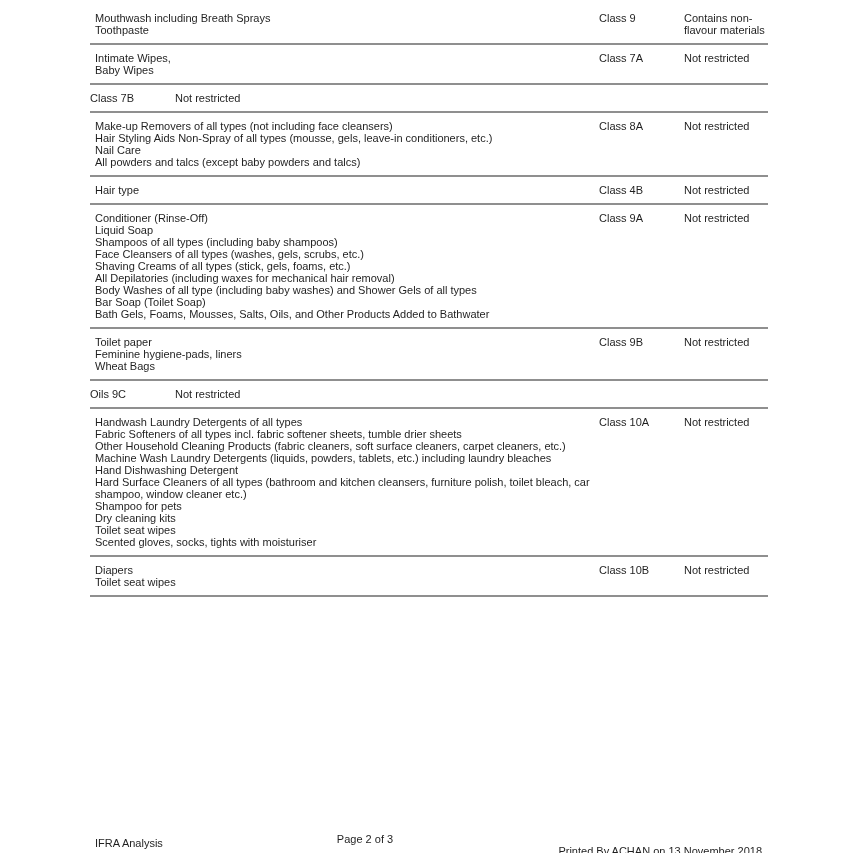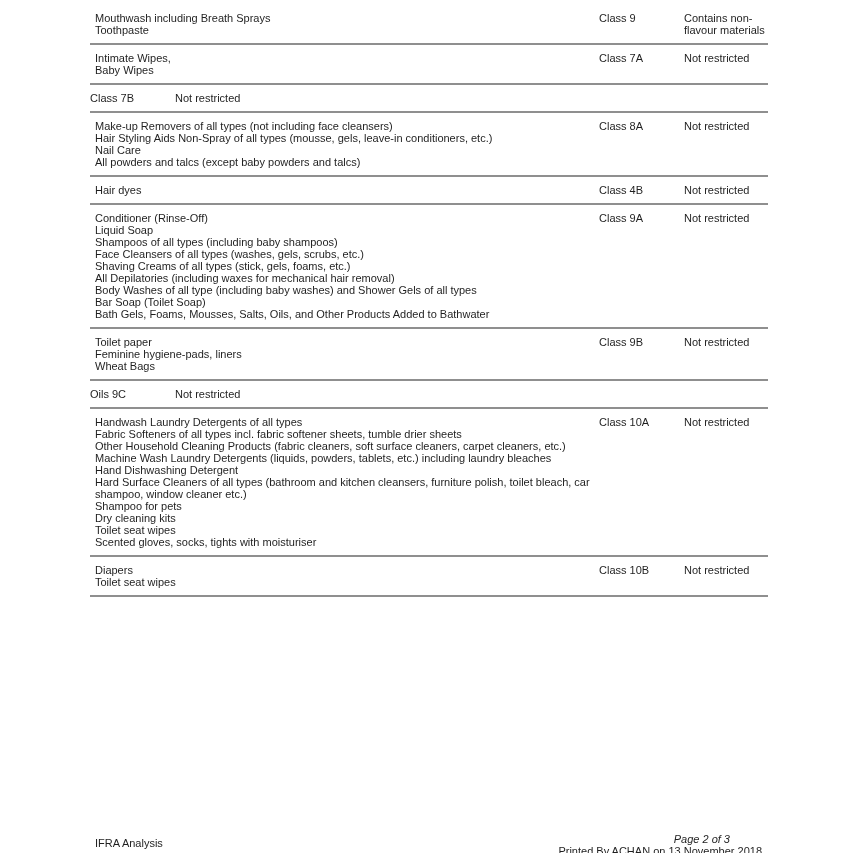--- a/index.html
+++ b/index.html
@@ -58,23 +58,22 @@
   }
   .footer-left {
     position: absolute;
     left: 95px;
     top: 4px;
   }
   .footer-center {
     position: absolute;
     left: 0;
     width: 730px;
-    text-align: right;
+    text-align: center;
     top: 0;
-    font-style: italic;
   }
   .footer-right {
     position: absolute;
     right: 91px;
     top: 12px;
   }
 </style>
 </head>
 <body>
 
@@ -105,21 +104,21 @@
     <div class="row">
       <div class="col-products">Make-up Removers of all types (not including face cleansers)
 Hair Styling Aids Non-Spray of all types (mousse, gels, leave-in conditioners, etc.)
 Nail Care
 All powders and talcs (except baby powders and talcs)</div>
       <div class="col-class">Class 8A</div>
       <div class="col-restriction">Not restricted</div>
     </div>
 
     <div class="row">
-      <div class="col-products">Hair dyes</div>
+      <div class="col-products">Hair type</div>
       <div class="col-class">Class 4B</div>
       <div class="col-restriction">Not restricted</div>
     </div>
 
     <div class="row">
       <div class="col-products">Conditioner (Rinse-Off)
 Liquid Soap
 Shampoos of all types (including baby shampoos)
 Face Cleansers of all types (washes, gels, scrubs, etc.)
 Shaving Creams of all types (stick, gels, foams, etc.)

